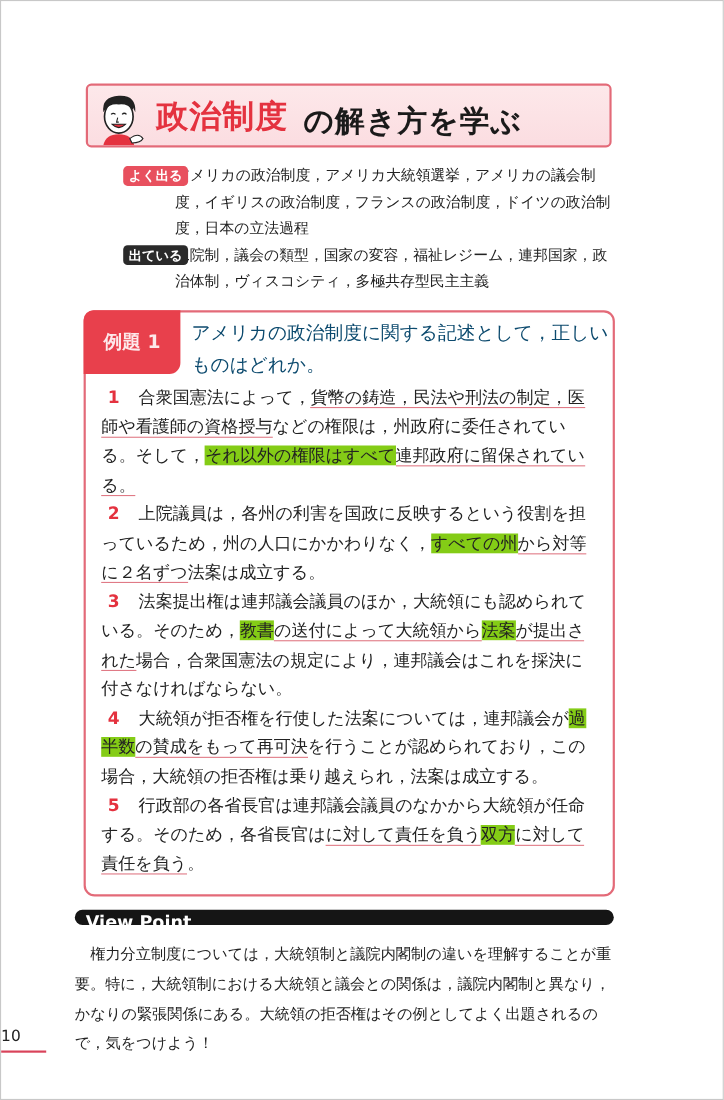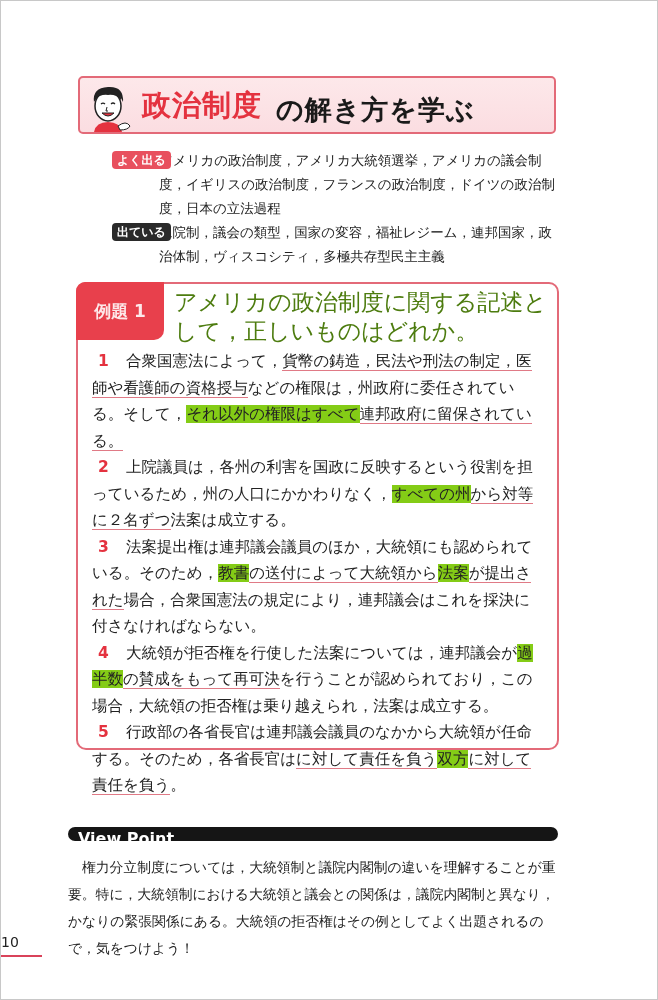--- a/index.html
+++ b/index.html
@@ -34,32 +34,32 @@
   .tag {
     position: absolute; left: 0; top: 3px; height: 18px; padding: 0 5px; border-radius: 4px;
     font-size: 12px; font-weight: bold; color: #fff; line-height: 18px; white-space: nowrap; margin-left: 33px;
   }
   .tag.red { background: #e8505e; }
   .tag.dark { background: #2a2a2a; }
   .tag-text { margin-left: 80px; }
 
   
   .example-box {
-    position: absolute; left: 75px; top: 281px; width: 483px; height: 468px;
+    position: absolute; left: 75px; top: 281px; width: 483px; height: 533px;
     border: 2.5px solid #e36a78; border-radius: 10px; box-sizing: border-box;
   }
   .example-label {
     position: absolute; left: -2px; top: -2px; width: 88px; height: 58px;
     background: #e8404c; border-radius: 9px 0 10px 0;
     color: #fde8ea; font-family: "DejaVu Sans", "Liberation Sans", sans-serif; font-weight: bold;
     font-size: 17px; line-height: 58px; text-align: center;
   }
   .question {
     position: absolute; left: 96px; top: 4px; width: 380px;
-    font-size: 23px; line-height: 29px; color: #4d7c0f;
+    font-size: 17px; line-height: 29px; color: #0c4a6e;
     font-family: Liberation Sans, sans-serif;
   }
   .choices { position: absolute; left: 14px; top: 64px; width: 452px; }
   .choice { font-size: 15.5px; line-height: 26.5px; color: #222; text-indent: -0px; }
   .choice-num {
     color: #e4323f; font-weight: bold; font-family: "DejaVu Sans", "Liberation Sans", sans-serif;
     display: inline-block; width: 28px; padding-left: 6px;
   }
   .ul { border-bottom: 1px solid #e07a86; }
   .hl { background: #84cc16; }

